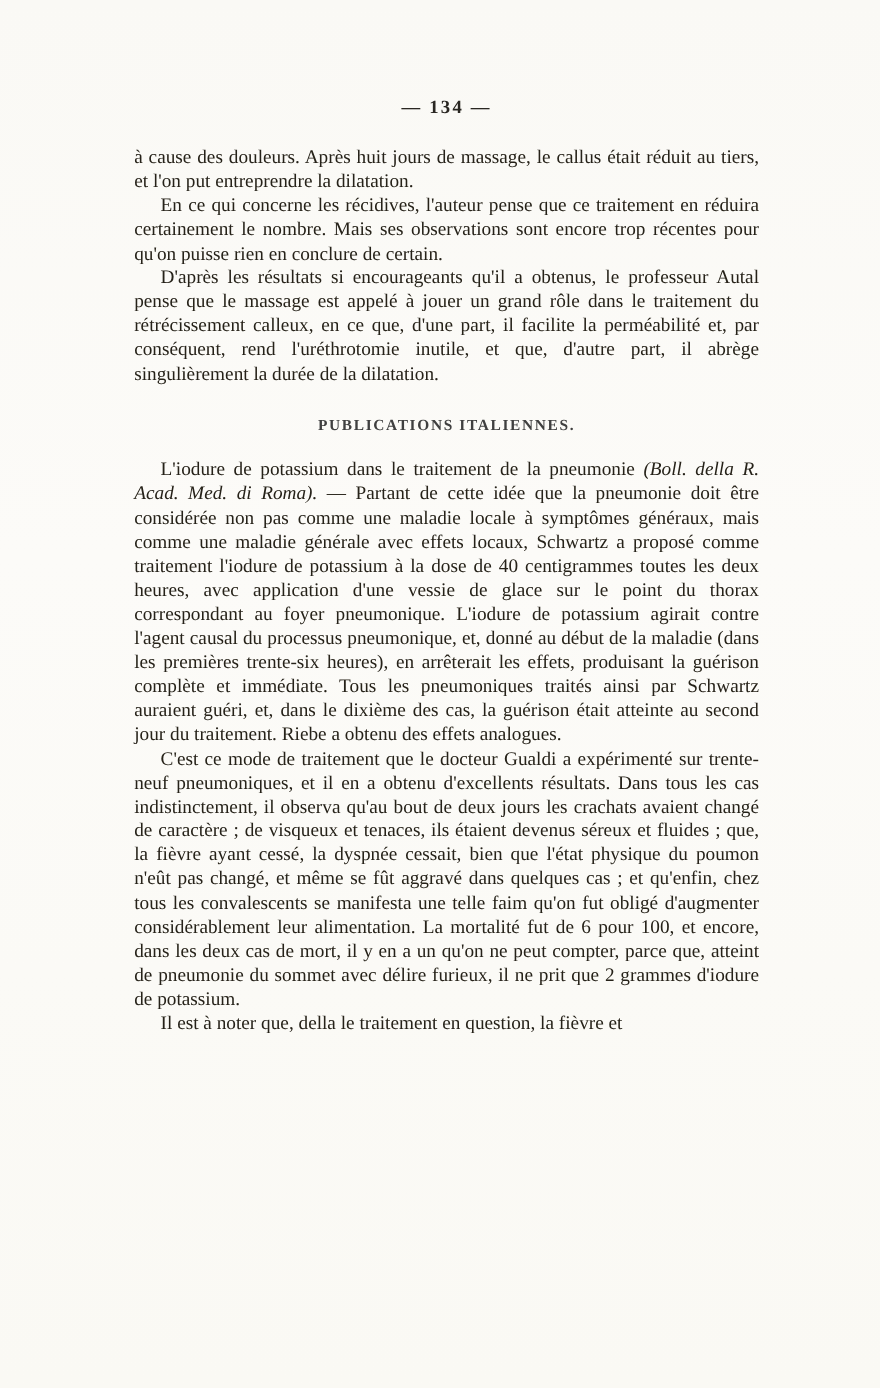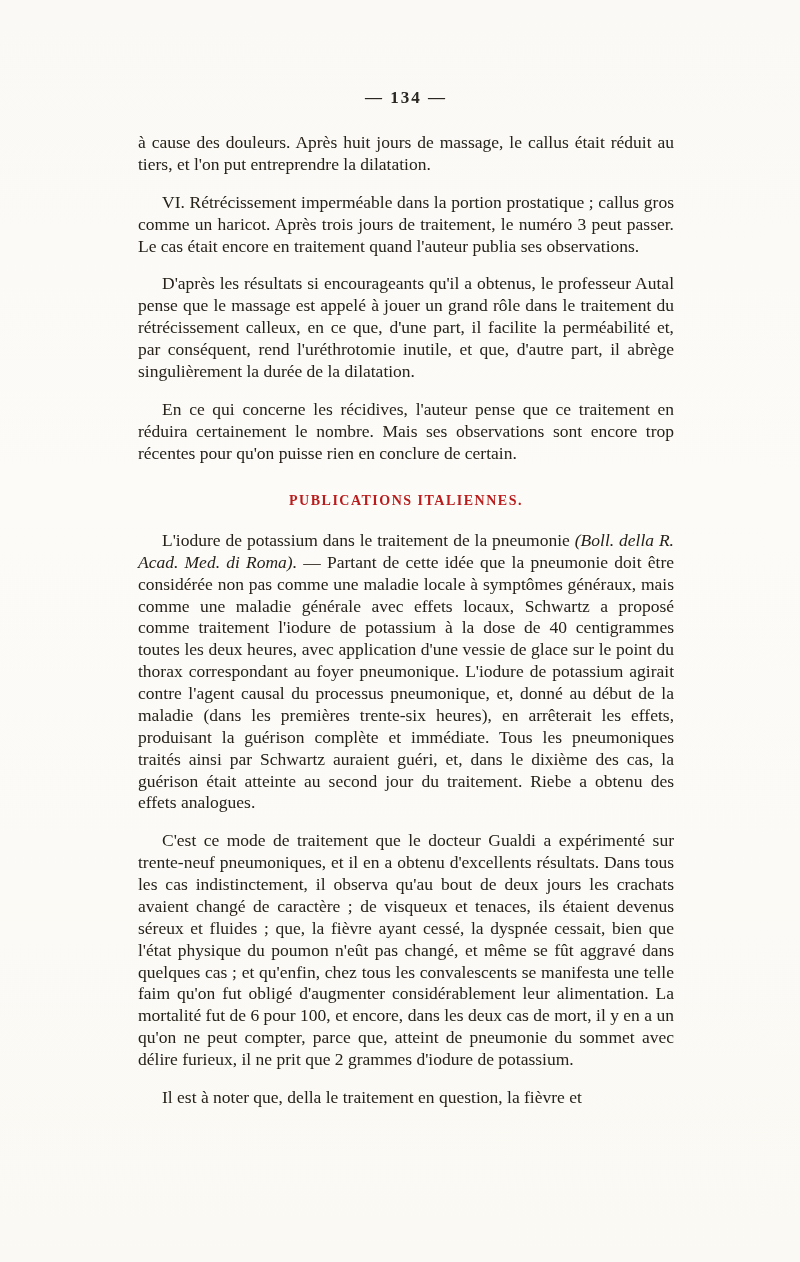--- a/index.html
+++ b/index.html
@@ -26,53 +26,52 @@
     margin-bottom: 24px;
     color: #2a2722;
   }
   .body-text {
     font-size: 17.5px;
     line-height: 1.25;
     text-align: justify;
     color: #262219;
   }
   .body-text p {
-    margin: 16px;
+    margin: 0;
     text-indent: 24px;
   }
   .body-text p.no-indent {
     text-indent: 0;
   }
   .section-heading {
     text-align: center;
     font-size: 14px;
     font-weight: bold;
     letter-spacing: 1.5px;
     margin: 28px 0 20px 0;
-    color: #b91c1c;
+    color: #404040;
   }
   .bold { font-weight: normal; }
   .italic { font-style: italic; }
 </style>
 </head>
 <body>
 
 <div class="page">
 
   <div class="page-number">— 134 —</div>
 
   <div class="body-text">
 
     <p class="no-indent">à cause des douleurs. Après huit jours de massage, le callus était réduit au tiers, et l'on put entreprendre la dilatation.</p>
 
-    <p>VI. Rétrécissement imperméable dans la portion prostatique ; callus gros comme un haricot. Après trois jours de traitement, le numéro 3 peut passer. Le cas était encore en traitement quand l'auteur publia ses observations.</p>
+
+    <p>En ce qui concerne les récidives, l'auteur pense que ce traitement en réduira certainement le nombre. Mais ses observations sont encore trop récentes pour qu'on puisse rien en conclure de certain.</p>
 
     <p>D'après les résultats si encourageants qu'il a obtenus, le professeur Autal pense que le massage est appelé à jouer un grand rôle dans le traitement du rétrécissement calleux, en ce que, d'une part, il facilite la perméabilité et, par conséquent, rend l'uréthrotomie inutile, et que, d'autre part, il abrège singulièrement la durée de la dilatation.</p>
-
-    <p>En ce qui concerne les récidives, l'auteur pense que ce traitement en réduira certainement le nombre. Mais ses observations sont encore trop récentes pour qu'on puisse rien en conclure de certain.</p>
 
     <h2 class="section-heading">PUBLICATIONS ITALIENNES.</h2>
 
     <p><span class="bold">L'iodure de potassium dans le traitement de la pneumonie</span>
       <span class="italic">(Boll. della R. Acad. Med. di Roma).</span>
       <span>— Partant de cette idée que la pneumonie doit être considérée non pas comme une maladie locale à symptômes généraux, mais comme une maladie générale avec effets locaux, Schwartz a proposé comme traitement l'iodure de potassium à la dose de 40 centigrammes toutes les deux heures, avec application d'une vessie de glace sur le point du thorax correspondant au foyer pneumonique. L'iodure de potassium agirait contre l'agent causal du processus pneumonique, et, donné au début de la maladie (dans les premières trente-six heures), en arrêterait les effets, produisant la guérison complète et immédiate. Tous les pneumoniques traités ainsi par Schwartz auraient guéri, et, dans le dixième des cas, la guérison était atteinte au second jour du traitement. Riebe a obtenu des effets analogues.</span></p>
 
     <p>C'est ce mode de traitement que le docteur Gualdi a expérimenté sur trente-neuf pneumoniques, et il en a obtenu d'excellents résultats. Dans tous les cas indistinctement, il observa qu'au bout de deux jours les crachats avaient changé de caractère ; de visqueux et tenaces, ils étaient devenus séreux et fluides ; que, la fièvre ayant cessé, la dyspnée cessait, bien que l'état physique du poumon n'eût pas changé, et même se fût aggravé dans quelques cas ; et qu'enfin, chez tous les convalescents se manifesta une telle faim qu'on fut obligé d'augmenter considérablement leur alimentation. La mortalité fut de 6 pour 100, et encore, dans les deux cas de mort, il y en a un qu'on ne peut compter, parce que, atteint de pneumonie du sommet avec délire furieux, il ne prit que 2 grammes d'iodure de potassium.</p>
 
     <p>Il est à noter que, della le traitement en question, la fièvre et</p>

